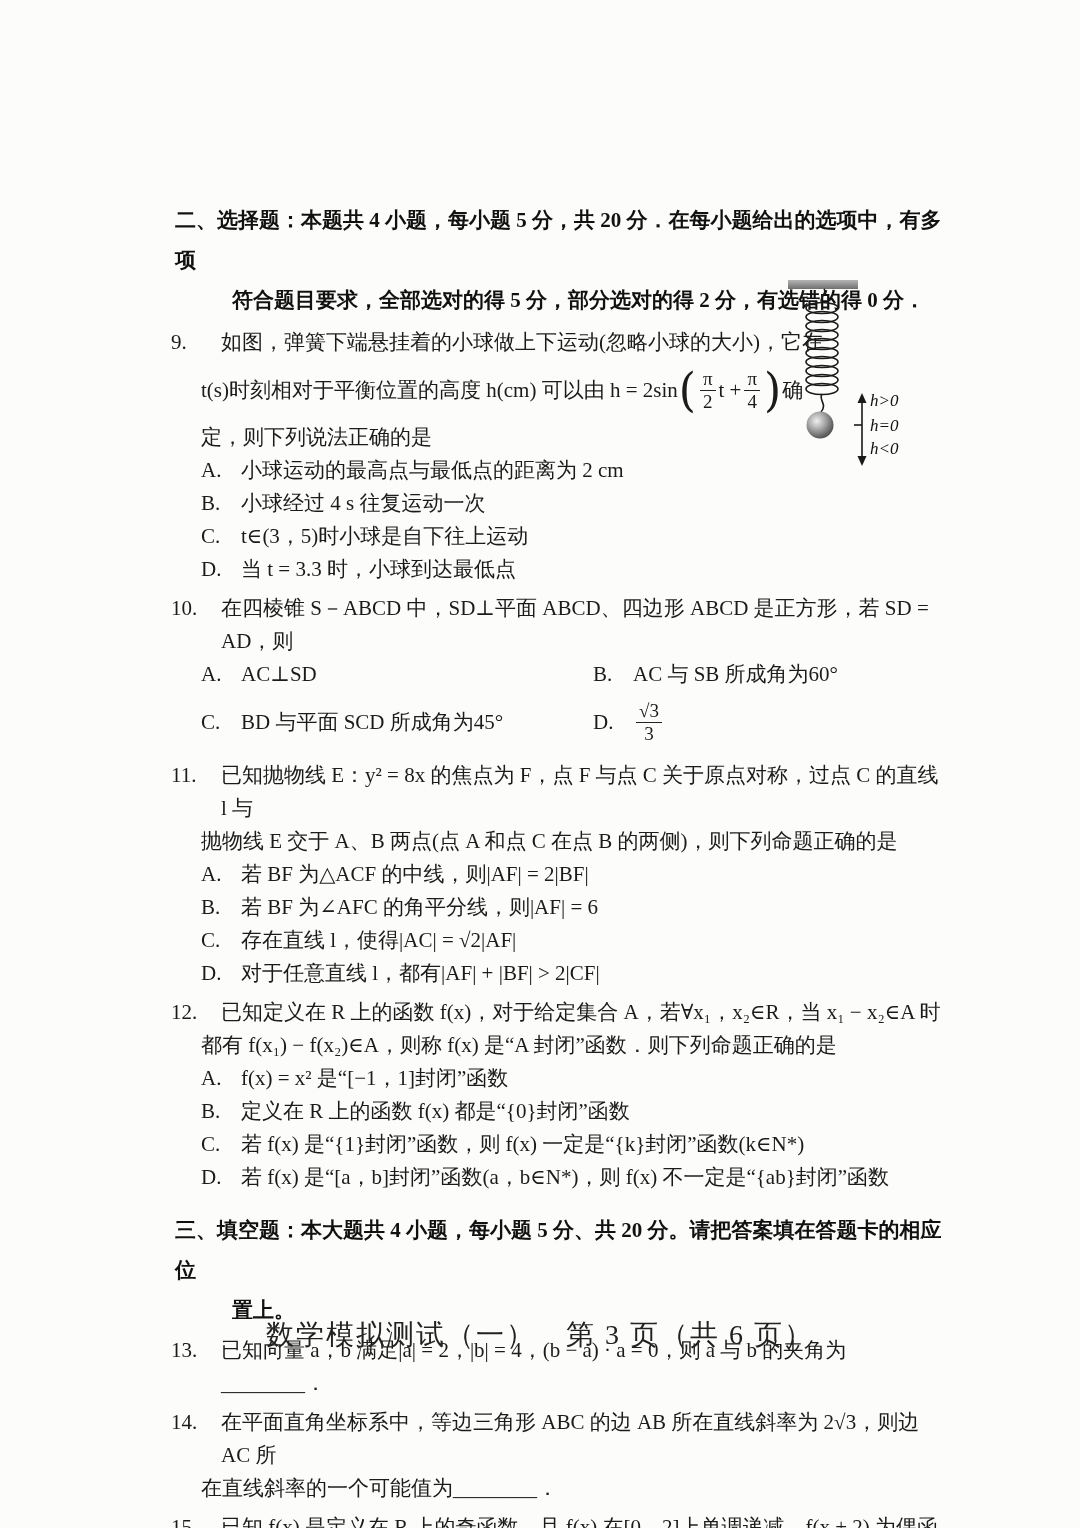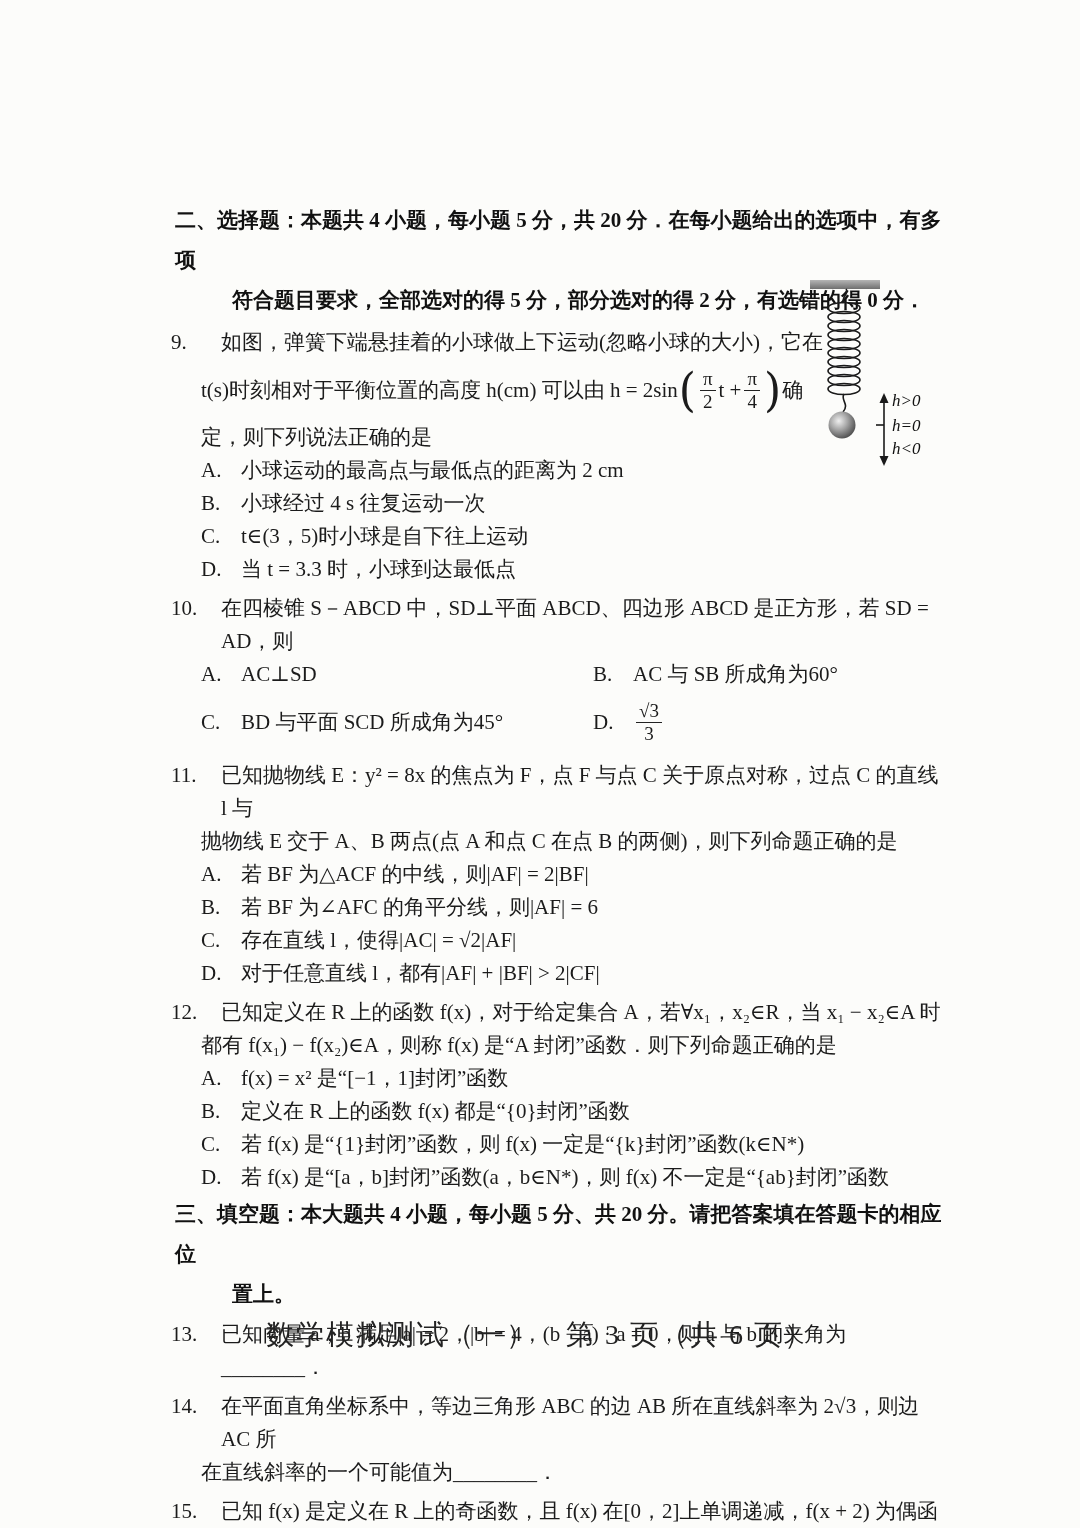--- a/index.html
+++ b/index.html
@@ -25,24 +25,24 @@
   
   .formula-line { padding-left:26px; display:flex; align-items:center; height:62px; }
   .paren { font-size:44px; font-weight:400; line-height:1; margin:0 1px;
            font-family:"DejaVu Serif",serif; transform:scaleY(1.05); }
   .frac { display:inline-flex; flex-direction:column; align-items:center;
           font-size:19px; line-height:1.15; margin:0 3px; vertical-align:middle; }
   .frac .fnum { border-bottom:1.4px solid #222; padding:0 3px; }
   .frac .fden { padding:0 3px; }
   .d-row { display:flex; align-items:center; min-height:62px; }
   
-  .figure { position:absolute; left:796px; top:272px; width:170px; height:205px; }
+  .figure { position:absolute; left:774px; top:272px; width:170px; height:205px; }
   .footer { position:absolute; top:1316px; left:0; width:100%; text-align:center;
             font-size:28px; letter-spacing:2px; color:#222; }
-  .mt6 { margin-top:6px; } .mt8 { margin-top:0; }
+  .mt6 { margin-top:6px; } .mt8 { margin-top:16px; }
 </style>
 </head>
 <body>
 
 <div class="page">
 
   <div class="content">
 
     <div class="sec-header">
       <div class="l1">二、选择题：本题共 4 小题，每小题 5 分，共 20 分．在每小题给出的选项中，有多项</div>

